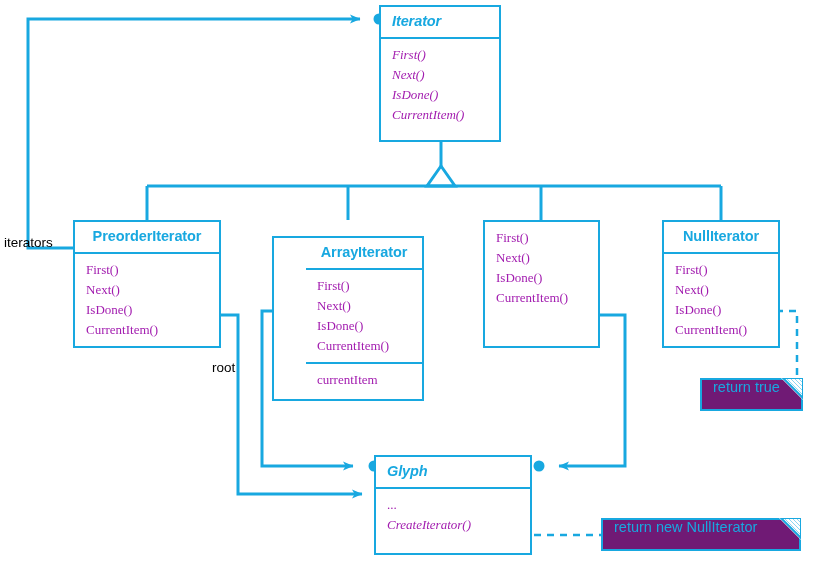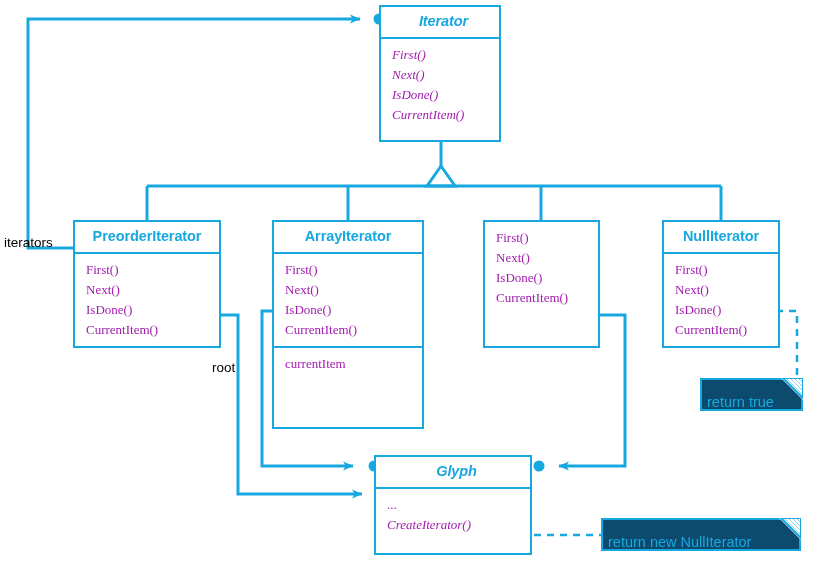--- a/index.html
+++ b/index.html
@@ -38,21 +38,21 @@
     font-weight: bold;
     font-size: 14.5px;
     letter-spacing: -0.1px;
     line-height: 1;
     padding: 7px 4px 8px 4px;
     border-bottom: 2px solid #18a8e0;
     white-space: nowrap;
   }
   .uml-class-name.abstract {
     font-style: italic;
-    text-align: center;
+    text-align: left;
     padding-left: 11px;
   }
   .uml-compartment {
     box-sizing: border-box;
     padding: 6px 0 6px 11px;
   }
   .uml-compartment + .uml-compartment {
     border-top: 2px solid #18a8e0;
   }
   .uml-feature {
@@ -62,27 +62,27 @@
     color: #a21caf;
     font-family: Liberation Serif, serif;
   }
   .uml-feature.abstract {
     font-style: italic;
   }
   .uml-note {
     position: absolute;
     box-sizing: border-box;
     border: 2px solid #18a8e0;
-    background: #0c4a6e;
+    background: #701a75;
     color: #18a8e0;
     font-size: 14.5px;
     line-height: 1;
     display: flex;
-    align-items: flex-end;
-    padding-left: 5px;
+    align-items: flex-start;
+    padding-left: 11px;
     white-space: nowrap;
   }
   .note-fold {
     position: absolute;
     top: -2px;
     right: -2px;
     width: 22px;
     height: 22px;
   }
   .edge-label {
@@ -158,21 +158,21 @@
   <div class="uml-class" style="left:73px; top:220px; width:148px; height:128px;">
     <div class="uml-class-name">PreorderIterator</div>
     <div class="uml-compartment">
       <div class="uml-feature">First()</div>
       <div class="uml-feature">Next()</div>
       <div class="uml-feature">IsDone()</div>
       <div class="uml-feature">CurrentItem()</div>
     </div>
   </div>
 
-  <div class="uml-class" style="left:272px; top:220px; width:152px; height:209px;">
+  <div class="uml-class" style="left:272px; top:236px; width:152px; height:165px;padding-left:32px;">
     <div class="uml-class-name">ArrayIterator</div>
     <div class="uml-compartment">
       <div class="uml-feature">First()</div>
       <div class="uml-feature">Next()</div>
       <div class="uml-feature">IsDone()</div>
       <div class="uml-feature">CurrentItem()</div>
     </div>
     <div class="uml-compartment">
       <div class="uml-feature">currentItem</div>
     </div>

